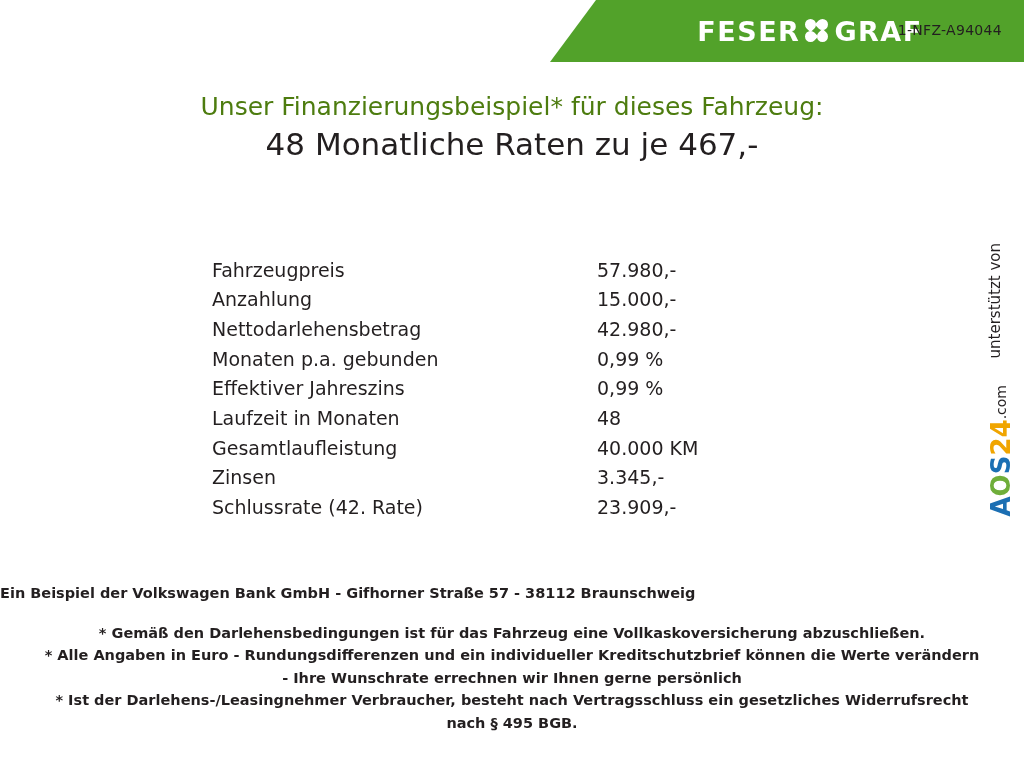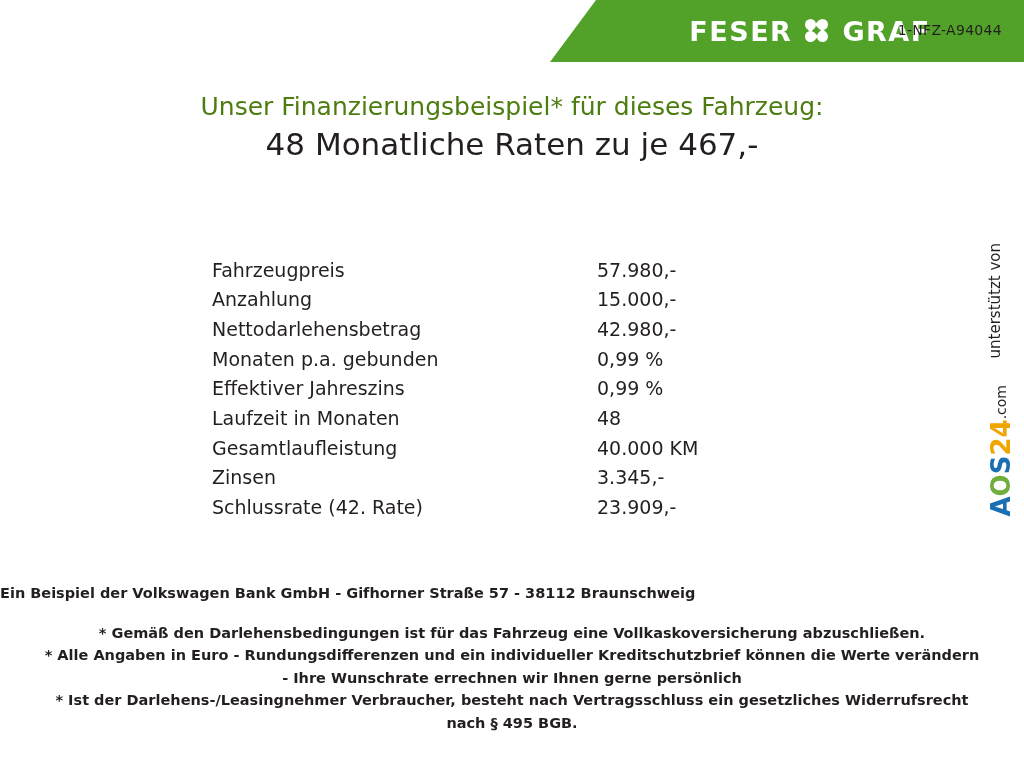--- a/index.html
+++ b/index.html
@@ -35,21 +35,21 @@
     top: 0;
     width: 0;
     height: 0;
     border-style: solid;
     border-width: 0 0 62px 46px;
     border-color: transparent transparent #52a22a transparent;
   }
   .brand-wordmark {
     display: flex;
     align-items: center;
-    gap: 12px;
+    gap: 4px;
     color: #ffffff;
     font-size: 27px;
     font-weight: bold;
     letter-spacing: 1.5px;
     z-index: 2;
   }
   .brand-clover {
     display: inline-block;
     width: 26px;
     height: 26px;

